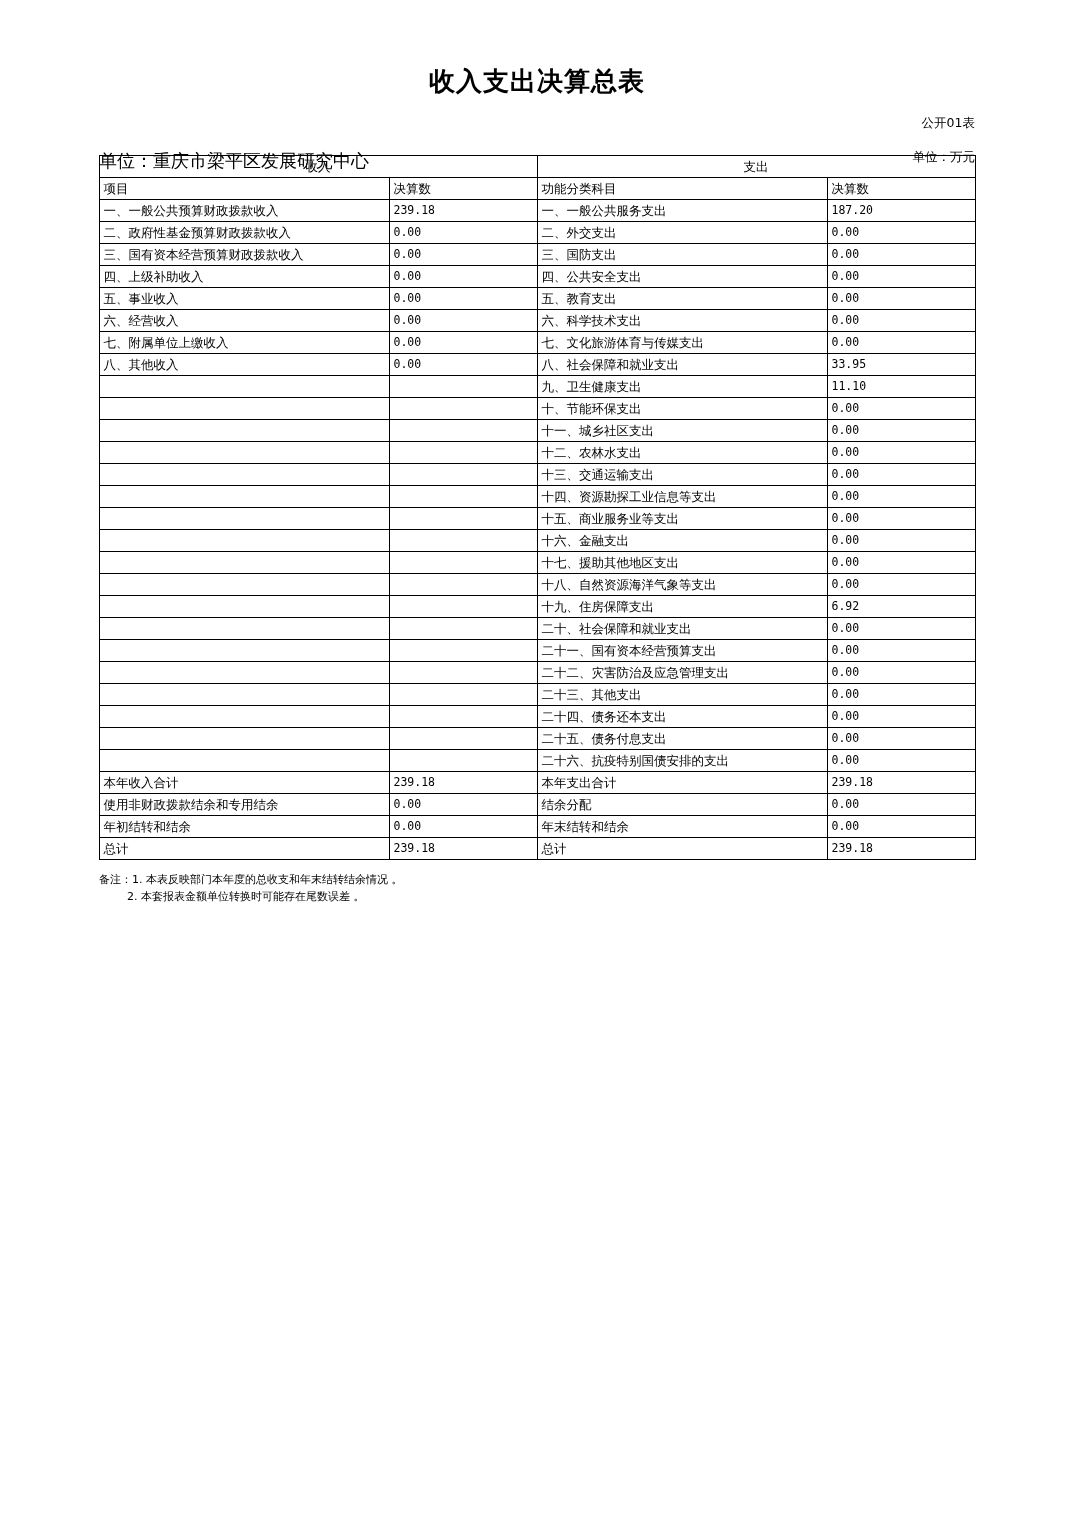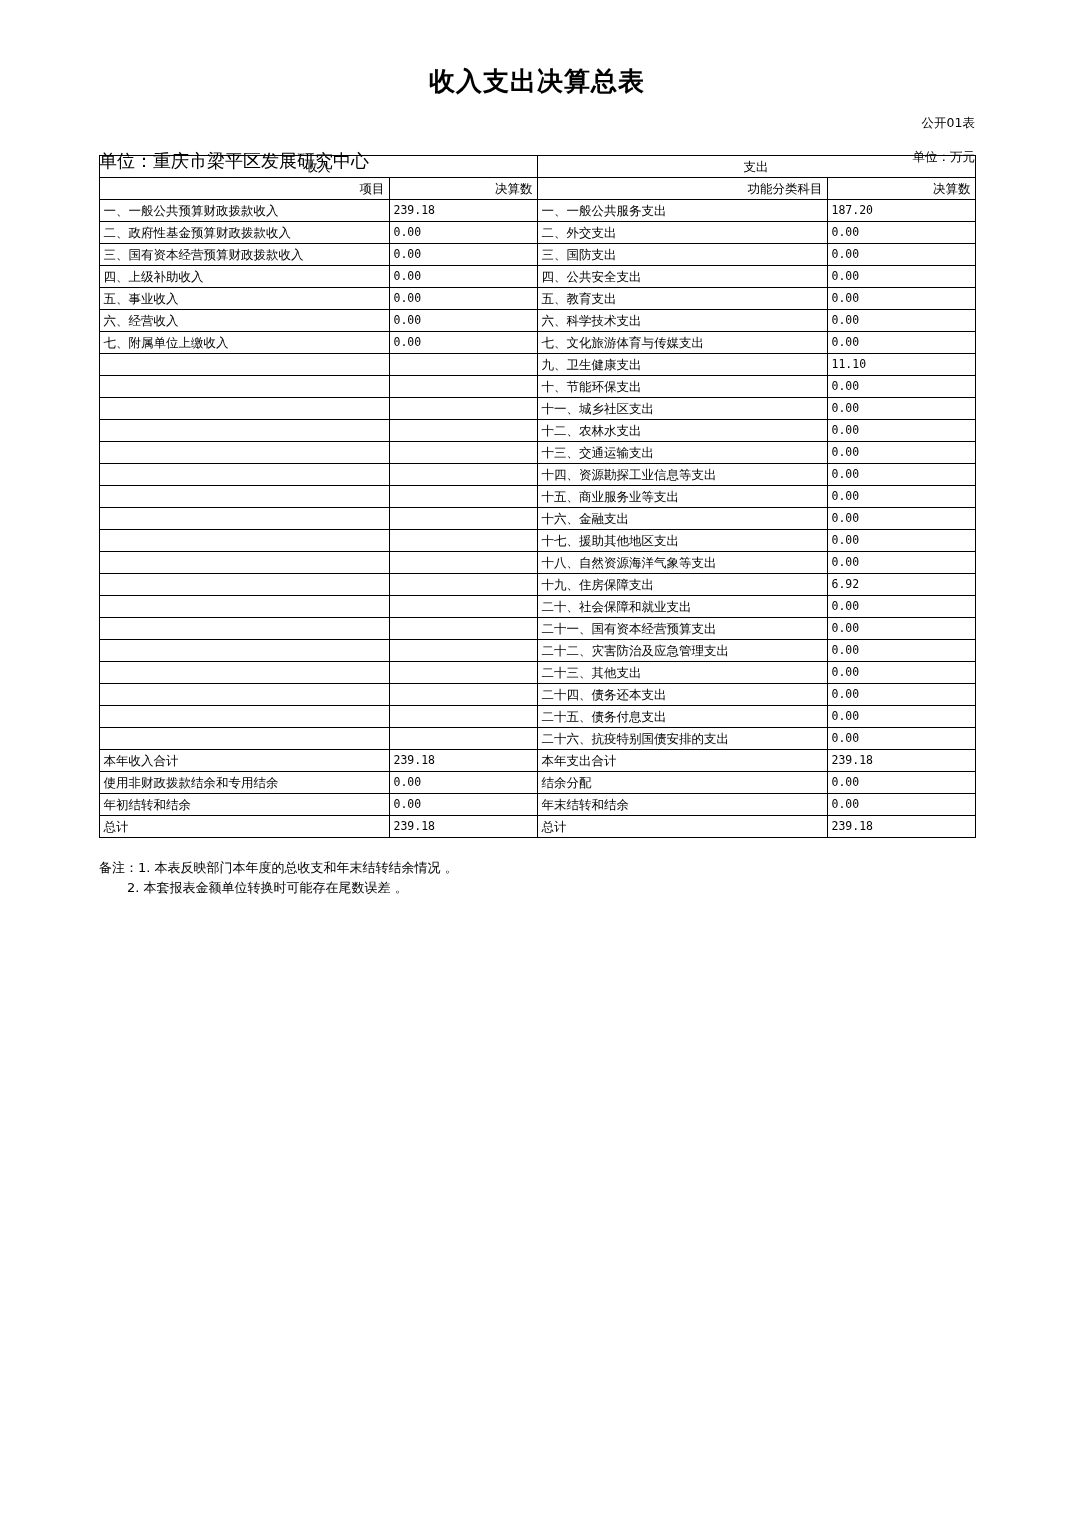--- a/index.html
+++ b/index.html
@@ -69,41 +69,41 @@
     vertical-align: middle;
     line-height: 1.1;
     white-space: nowrap;
     overflow: hidden;
   }
   .grp-head {
     text-align: center;
     font-weight: normal;
   }
   .col-head {
-    text-align: right;
+    text-align: left;
     margin-left: 44px;
   }
   .num {
     font-family: "DejaVu Sans Mono", monospace;
     font-size: 11.5px;
     padding-right: 6px;
   }
   .txt {
     text-align: left;
   }
   .ctr {
     text-align: left;
   }
   .blank {
     border: 1px solid #000000;
   }
   .notes {
     width: 876px;
-    margin: 20px auto 0 auto;
-    font-size: 13px;
+    margin: 12px auto 0 auto;
+    font-size: 11px;
     font-family: "DejaVu Sans", sans-serif;
     line-height: 1.5;
   }
   .notes .n2 {
     padding-left: 28px;
   }
 </style>
 </head>
 <body>
 
@@ -176,20 +176,26 @@
         <td class="txt">六、科学技术支出</td>
         <td class="num">0.00</td>
       </tr>
       <tr>
         <td class="txt">七、附属单位上缴收入</td>
         <td class="num">0.00</td>
         <td class="txt">七、文化旅游体育与传媒支出</td>
         <td class="num">0.00</td>
       </tr>
       <tr>
+        <td class="txt">八、其他收入</td>
+        <td class="num">0.00</td>
+        <td class="txt">八、社会保障和就业支出</td>
+        <td class="num">33.95</td>
+      </tr>
+      <tr>
         <td class="txt blank"></td>
         <td class="num blank"></td>
         <td class="txt">九、卫生健康支出</td>
         <td class="num">11.10</td>
       </tr>
       <tr>
         <td class="txt blank"></td>
         <td class="num blank"></td>
         <td class="txt">十、节能环保支出</td>
         <td class="num">0.00</td>

